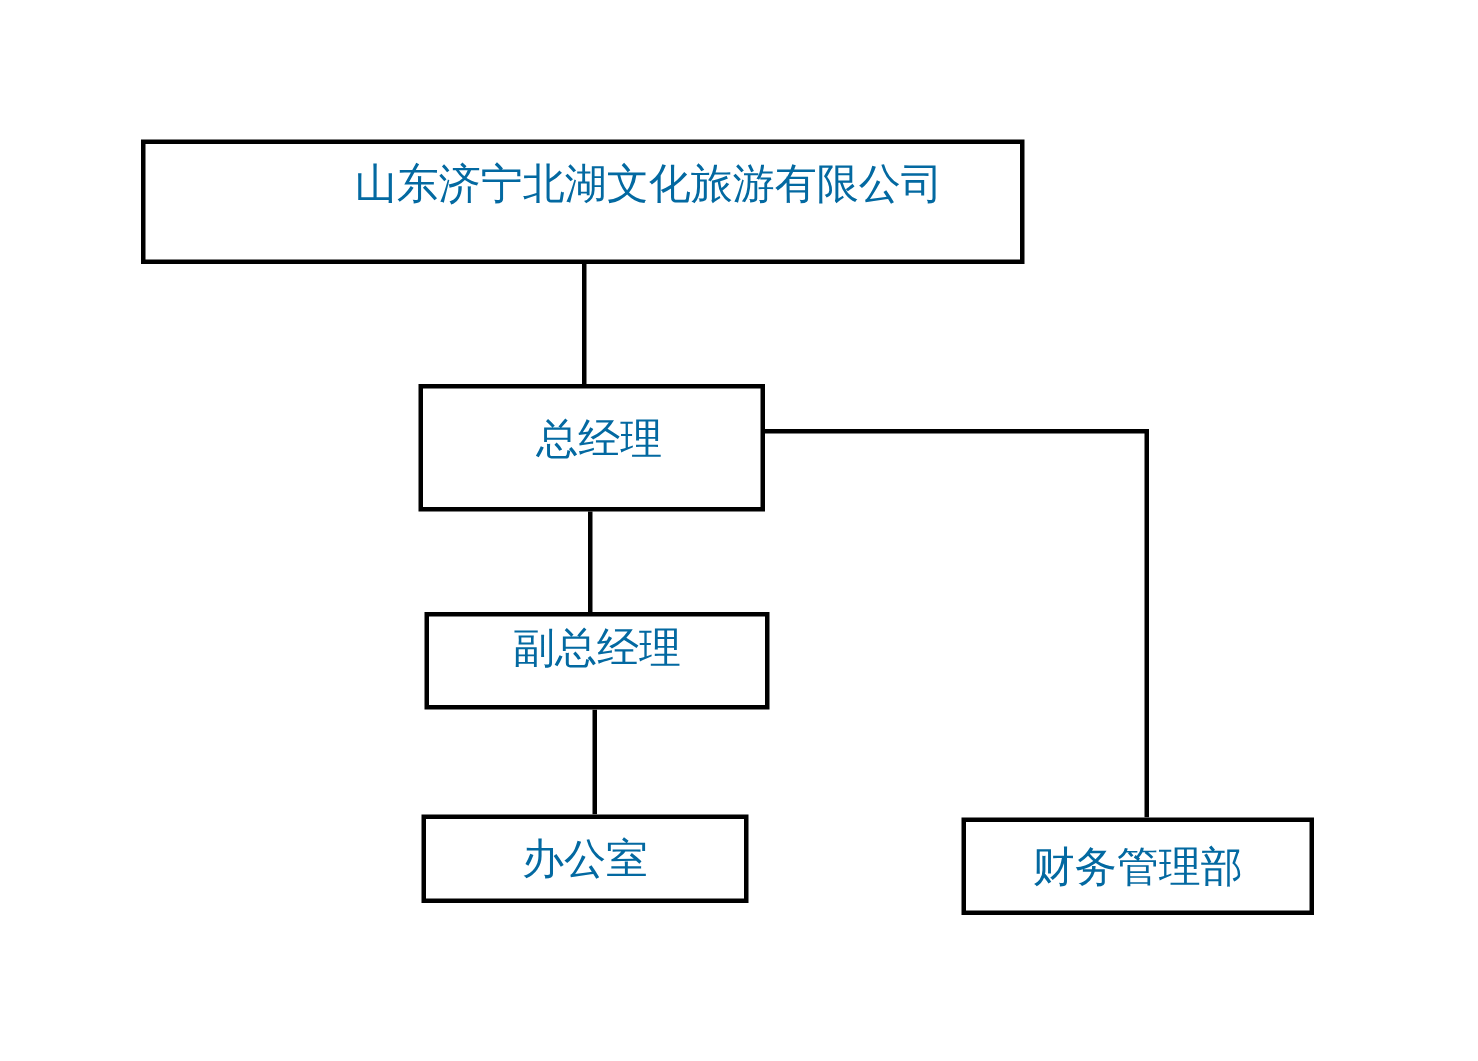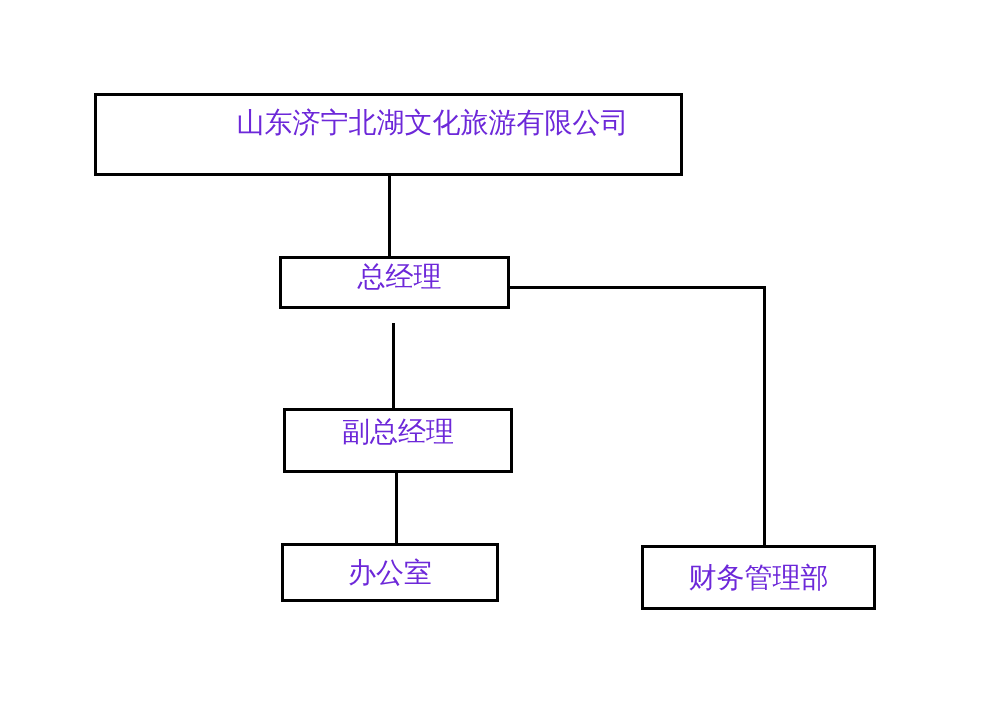--- a/index.html
+++ b/index.html
@@ -6,21 +6,21 @@
     margin: 0;
     padding: 0;
     background: #ffffff;
   }
   .canvas {
     position: relative;
     width: 985px;
     height: 707px;
     background: #ffffff;
     font-family: "DejaVu Serif", "Liberation Serif", serif;
-    color: #6d28d9;
+    color: #0369a1;
     overflow: hidden;
   }
   .node {
     position: absolute;
     box-sizing: border-box;
     border: 3px solid #000000;
     background: #ffffff;
     display: flex;
     align-items: center;
     justify-content: center;
@@ -31,21 +31,21 @@
   
   .node-company {
     left: 94px; top: 93px;
     width: 589px; height: 83px;
     
     padding-left: 88px;
     padding-bottom: 24px;
   }
   .node-gm {
     left: 279px; top: 256px;
-    width: 231px; height: 53px;
+    width: 231px; height: 85px;
     padding-left: 10px;
     padding-bottom: 12px;
   }
   .node-dgm {
     left: 283px; top: 408px;
     width: 230px; height: 65px;
     padding-bottom: 18px;
   }
   .node-office {
     left: 281px; top: 543px;

